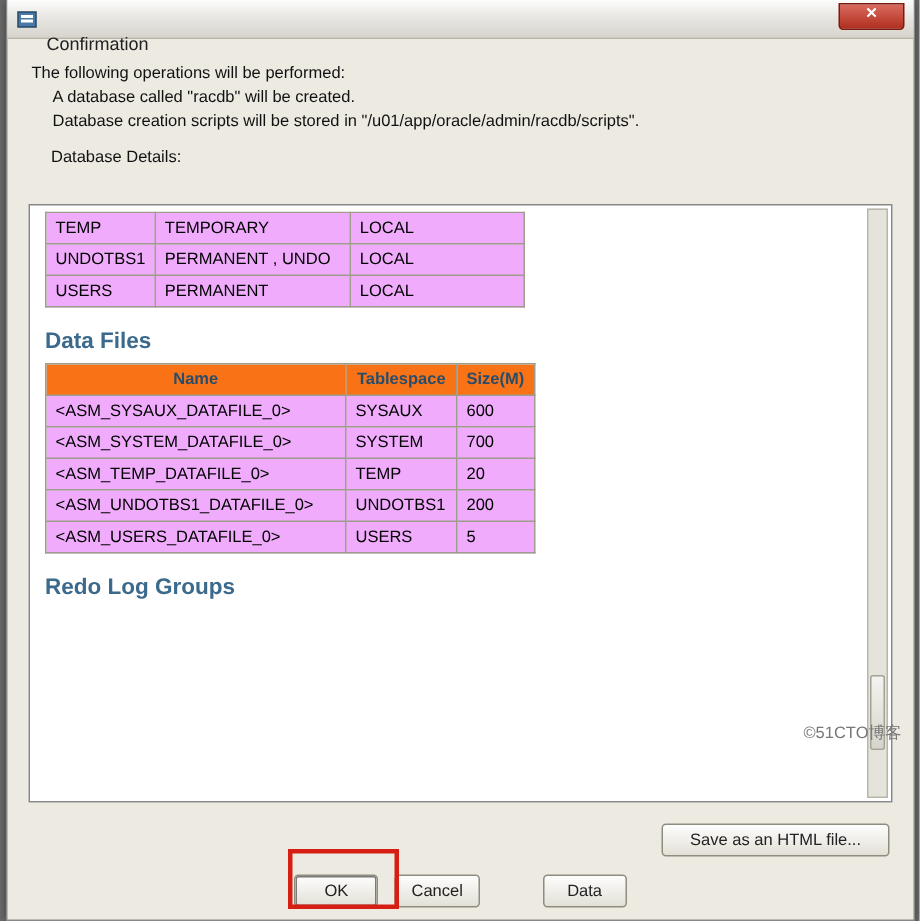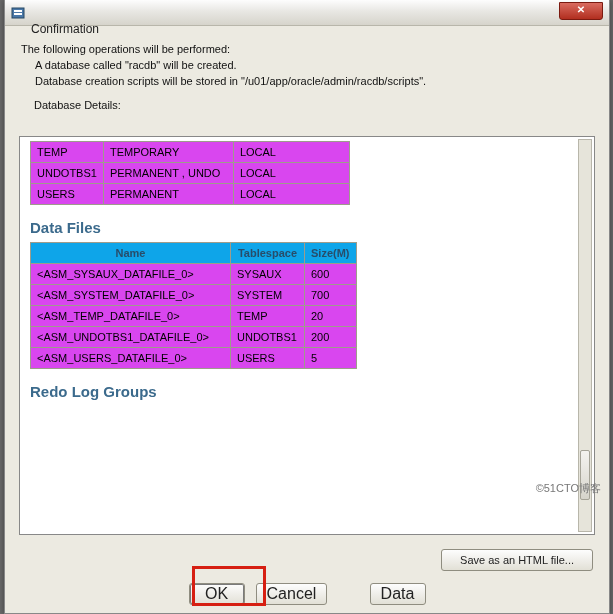--- a/index.html
+++ b/index.html
@@ -91,24 +91,24 @@
   }
   table.grid {
     border-collapse: collapse;
     font-size:11px;
     color:#000;
   }
   table.grid th, table.grid td {
     border:1px solid #9e9c8b;
     padding:4px 6px;
     text-align:left;
-    background:#d946ef;
+    background:#f0abfc;
   }
   table.grid th {
-    background:#0ea5e9;
+    background:#f97316;
     color:#284d6a;
     font-weight:bold;
     text-align:center;
   }
   h2.section {
     color:#3b6a8c;
     font-family:"Trebuchet MS", Arial, sans-serif;
     font-weight:bold;
     font-size:15px;
     margin:14px 0 6px 0;
@@ -137,21 +137,21 @@
   }
   .dlg-btn {
     display:inline-block;
     min-width:56px;
     height:22px;
     margin:0 4px;
     padding:0 10px;
     background:linear-gradient(#fdfdfd,#e2e0d6);
     border:1px solid #8f8d80;
     border-radius:3px;
-    font-size:16px;
+    font-size:11px;
     color:#222;
     line-height:20px;
     cursor:pointer;
   }
   .ok-focus {
     box-shadow: inset 0 0 0 1px #7a7a7a;
   }
   .highlight-box {
     position:absolute;
     border:3px solid #d61f12;

